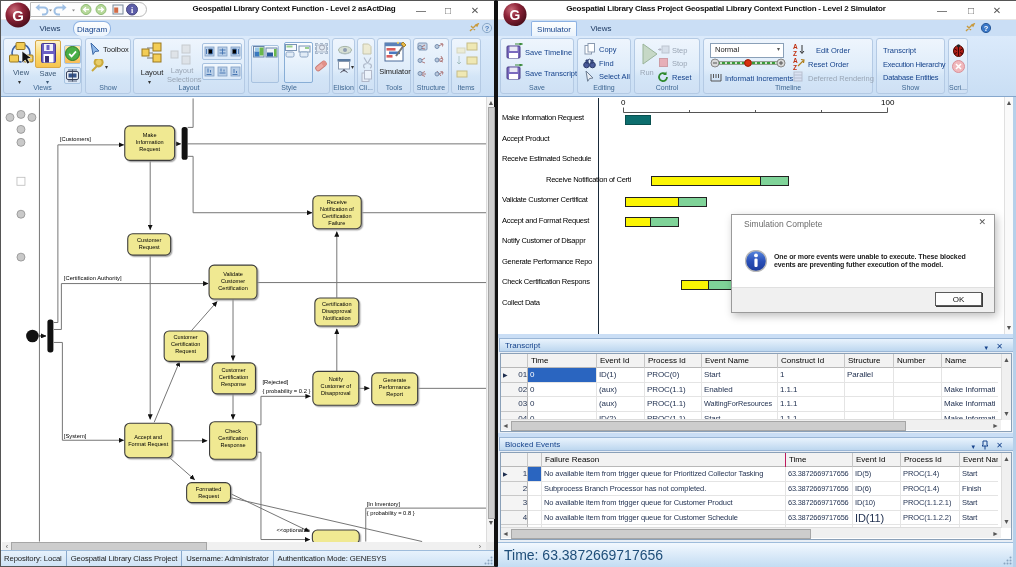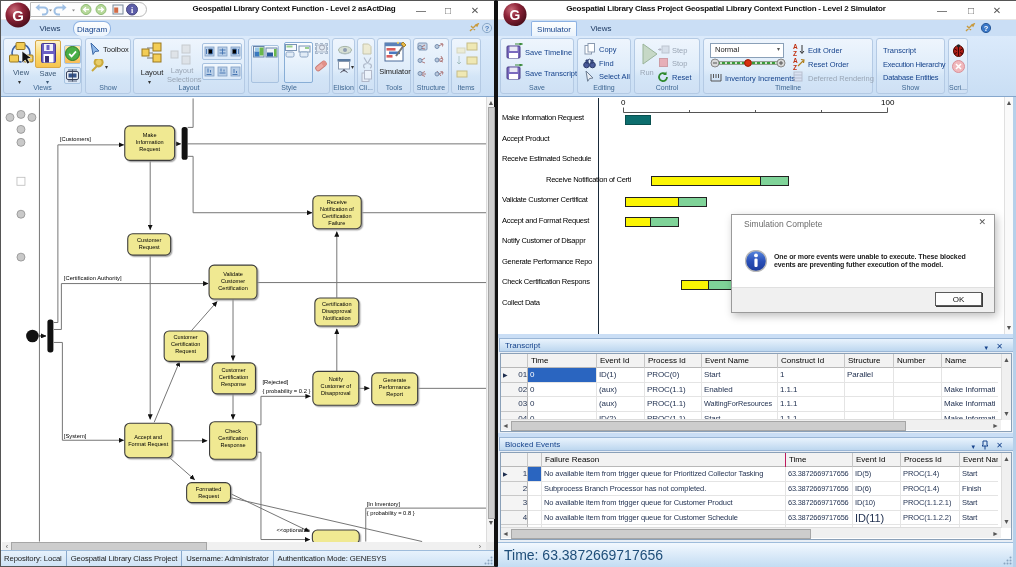--- a/index.html
+++ b/index.html
@@ -565,27 +565,27 @@
           </g>
         <circle cx="5" cy="5" r="4" fill="#d8d8d8" stroke="#888"></circle>
           <path d="M3 5 h4" stroke="#555"></path>
         <circle cx="71" cy="5" r="4" fill="#d8d8d8" stroke="#888"></circle>
           <path d="M69 5 h4 M71 3 v4" stroke="#555"></path>
         <circle cx="38" cy="5" r="3.4" fill="#d83010" stroke="#981800"></circle>
       </svg>
       <svg class="abs" style="left:6px;top:34px;" width="12" height="9" viewBox="0 0 12 9">
           <path d="M1 1 v7 h10 v-7 m-2.5 0 v4 m-2.5 -4 v4 m-2.5 -4 v4" stroke="#555" fill="none"></path>
         </svg>
-      <div class="rtext" style="left:21px;top:35px;">Inventory Increments</div>
+      <div class="rtext" style="left:21px;top:35px;">Informati Increments</div>
       <svg class="abs" style="left:89px;top:4px;" width="13" height="13" viewBox="0 0 13 13">
           <text x="0" y="6" font-size="6.5" fill="#c03010" font-weight="bold">A</text>
           <text x="0" y="13" font-size="6.5" fill="#c03010" font-weight="bold">Z</text>
           <path d="M9 2 v8 m-2 -2 l2 2.5 l2 -2.5" stroke="#333" fill="none"></path>
         </svg>
-      <div class="rtext" style="left:104px;top:7px;">Edit Order</div>
+      <div class="rtext" style="left:112px;top:7px;">Edit Order</div>
       <svg class="abs" style="left:89px;top:18px;" width="13" height="13" viewBox="0 0 13 13">
           <text x="0" y="6" font-size="6.5" fill="#c03010" font-weight="bold">A</text>
           <text x="0" y="13" font-size="6.5" fill="#c03010" font-weight="bold">Z</text>
           <path d="M5 9 L11 3 m-3 -0.5 l3 0.5 l-0.5 3" stroke="#b08020" stroke-width="1.2" fill="none"></path>
         </svg>
       <div class="rtext" style="left:104px;top:21px;">Reset Order</div>
       <svg class="abs" style="left:89px;top:32px;" width="11" height="11" viewBox="0 0 11 11" opacity="0.5">
           <rect x="1" y="1" width="8" height="9" fill="#dde" stroke="#99a"></rect>
           <path d="M1 4 h8 M1 7 h8" stroke="#99a"></path>
         </svg>

